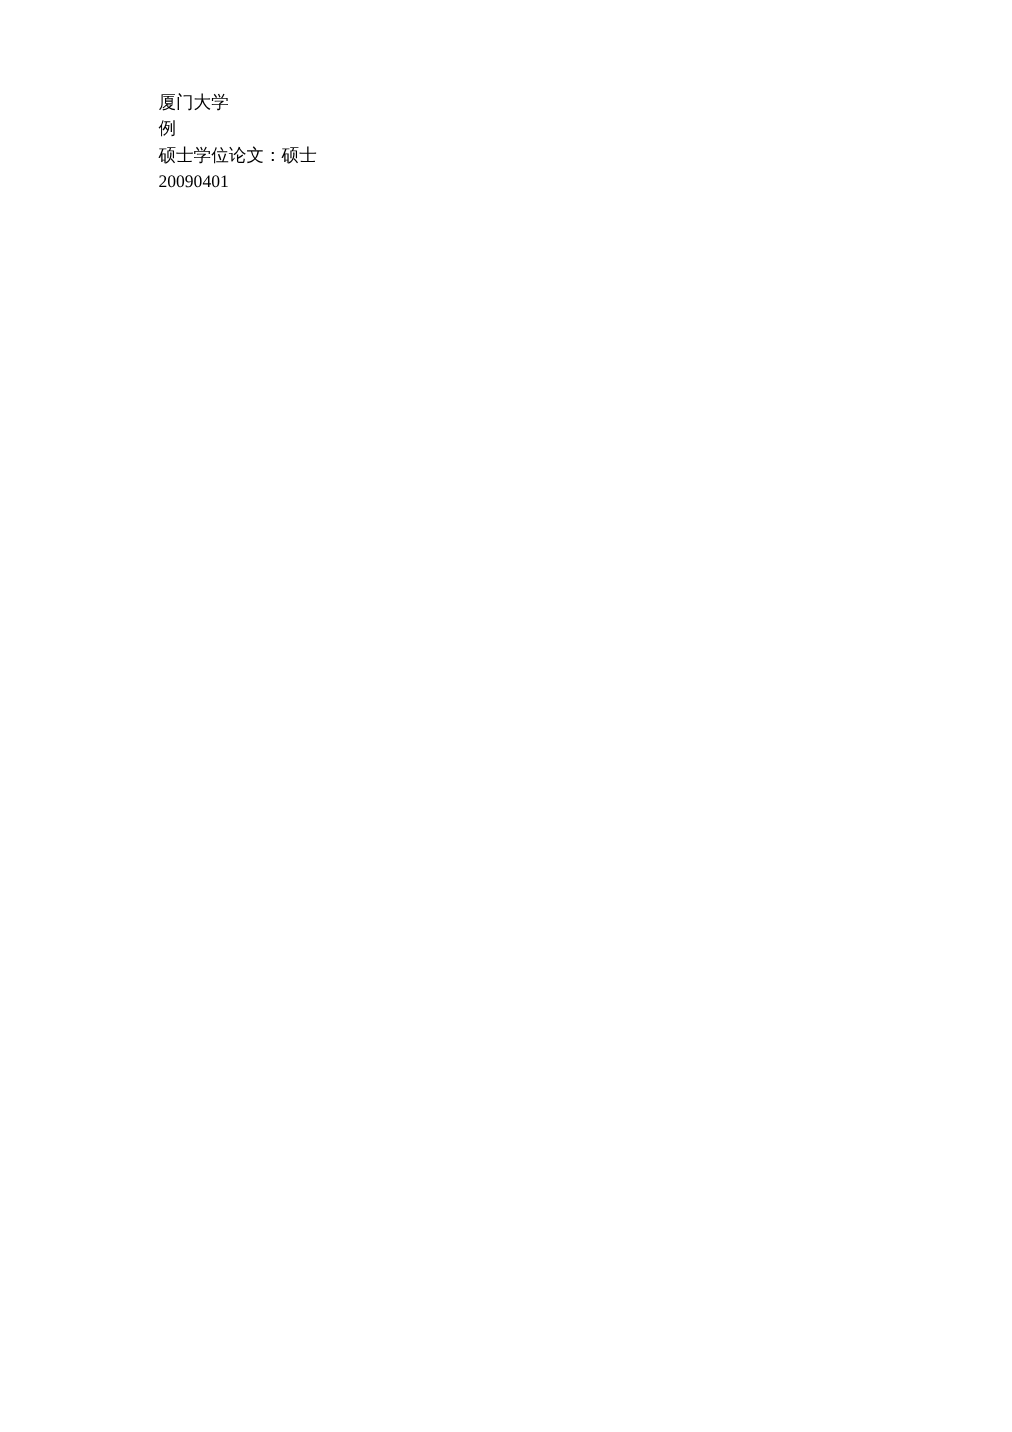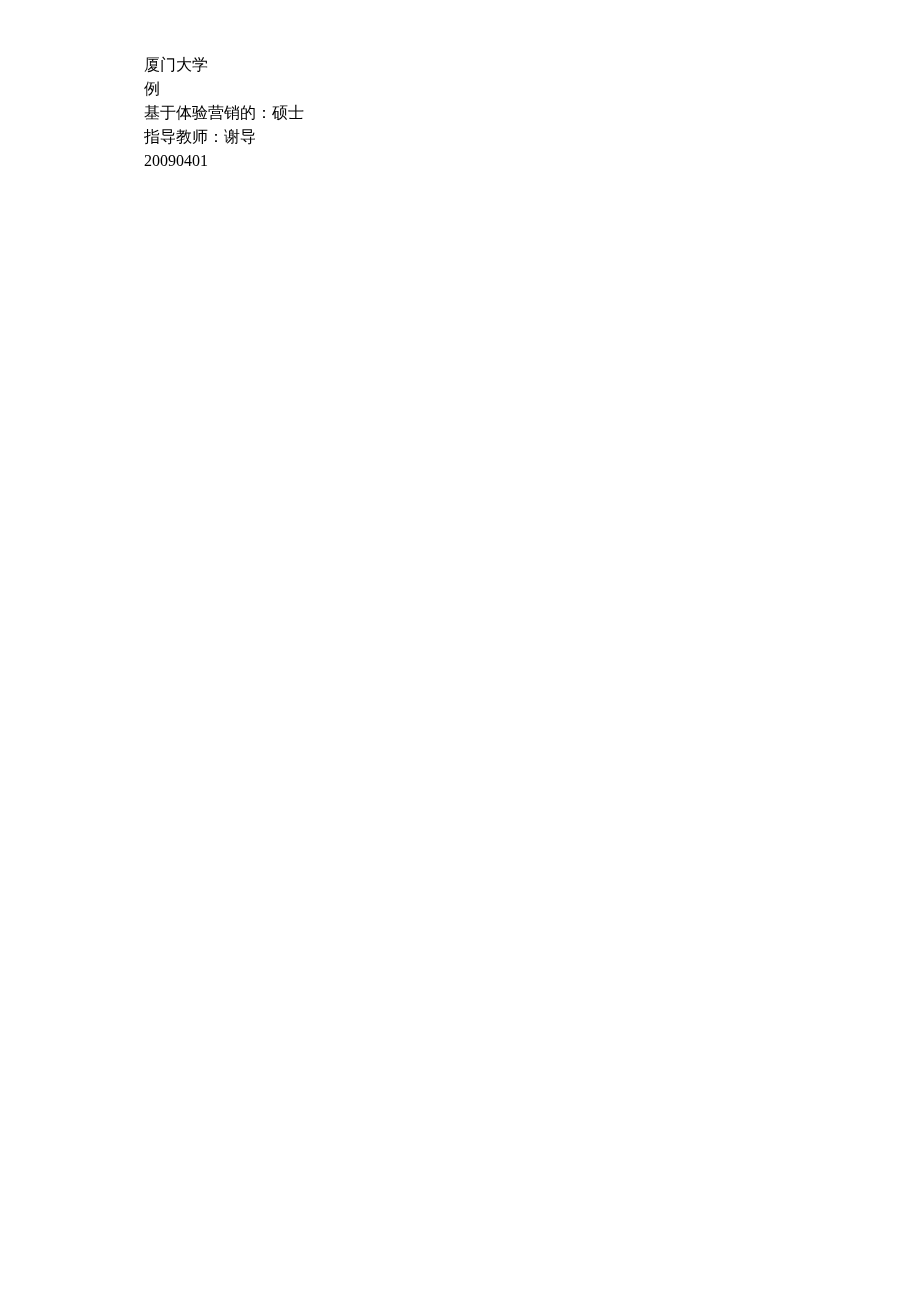--- a/index.html
+++ b/index.html
@@ -10,32 +10,31 @@
     body {
       width: 920px;
       height: 1302px;
       background-color: #ffffff;
       font-family: "SimSun", "宋体", serif;
       font-size: 16px;
       color: #000000;
       line-height: 1.5;
     }
     .content {
-      padding-top: 53px;
+      padding-top: 82px;
       padding-left: 144px;
       padding-right: 144px;
     }
     .line {
       white-space: nowrap;
       margin-bottom: 0;
       line-height: 24px;
     }
   </style>
 </head>
 <body>
 
 <div class="content">
   <div class="line">厦门大学</div>
   <div class="line">例</div>
-  <div class="line">基于体验营销的：硕士</div>
-  <div class="line">指导教师：谢导</div>
+  <div class="line">硕士学位论文：硕士</div>
   <div class="line">20090401</div>
 </div>
 
 </body></html>

